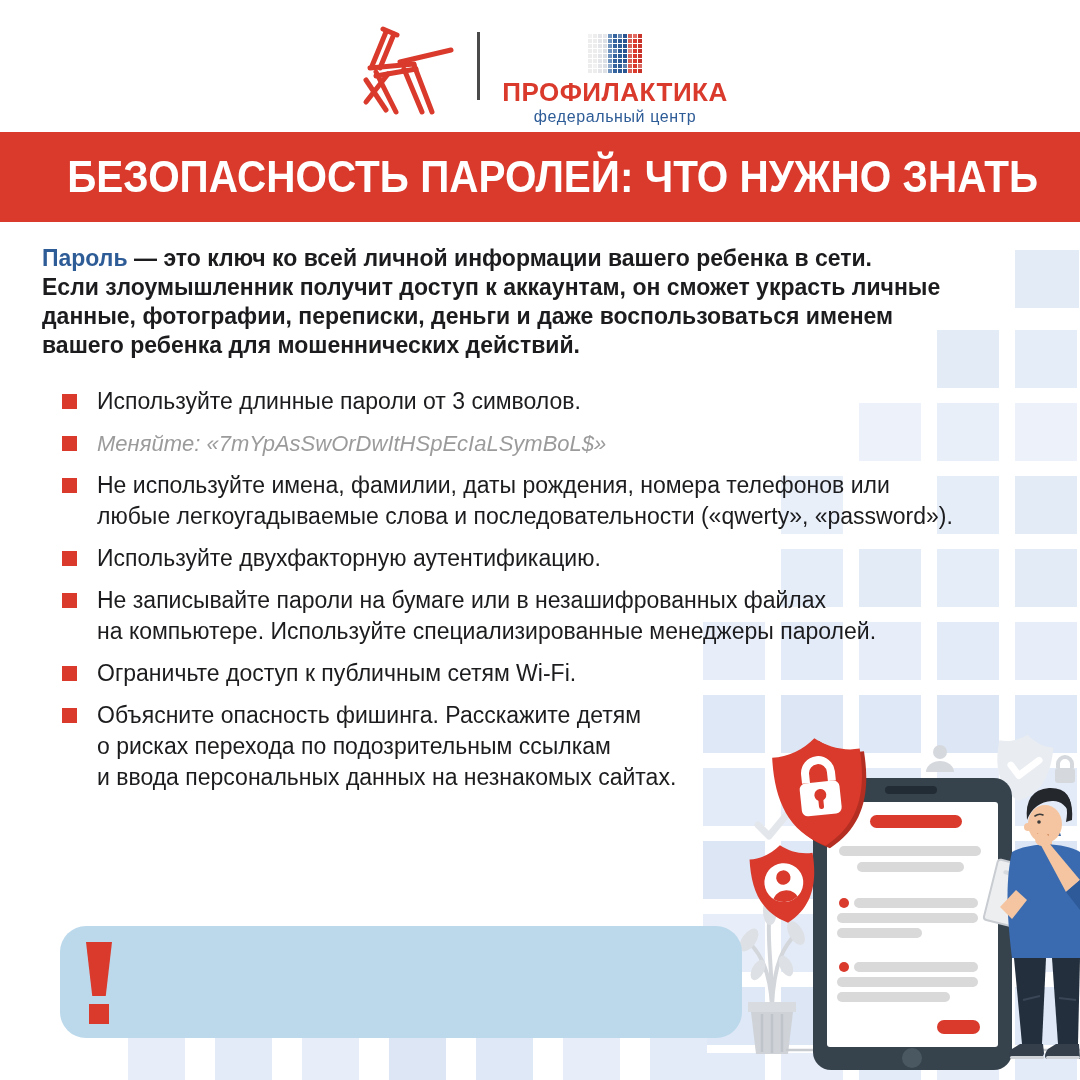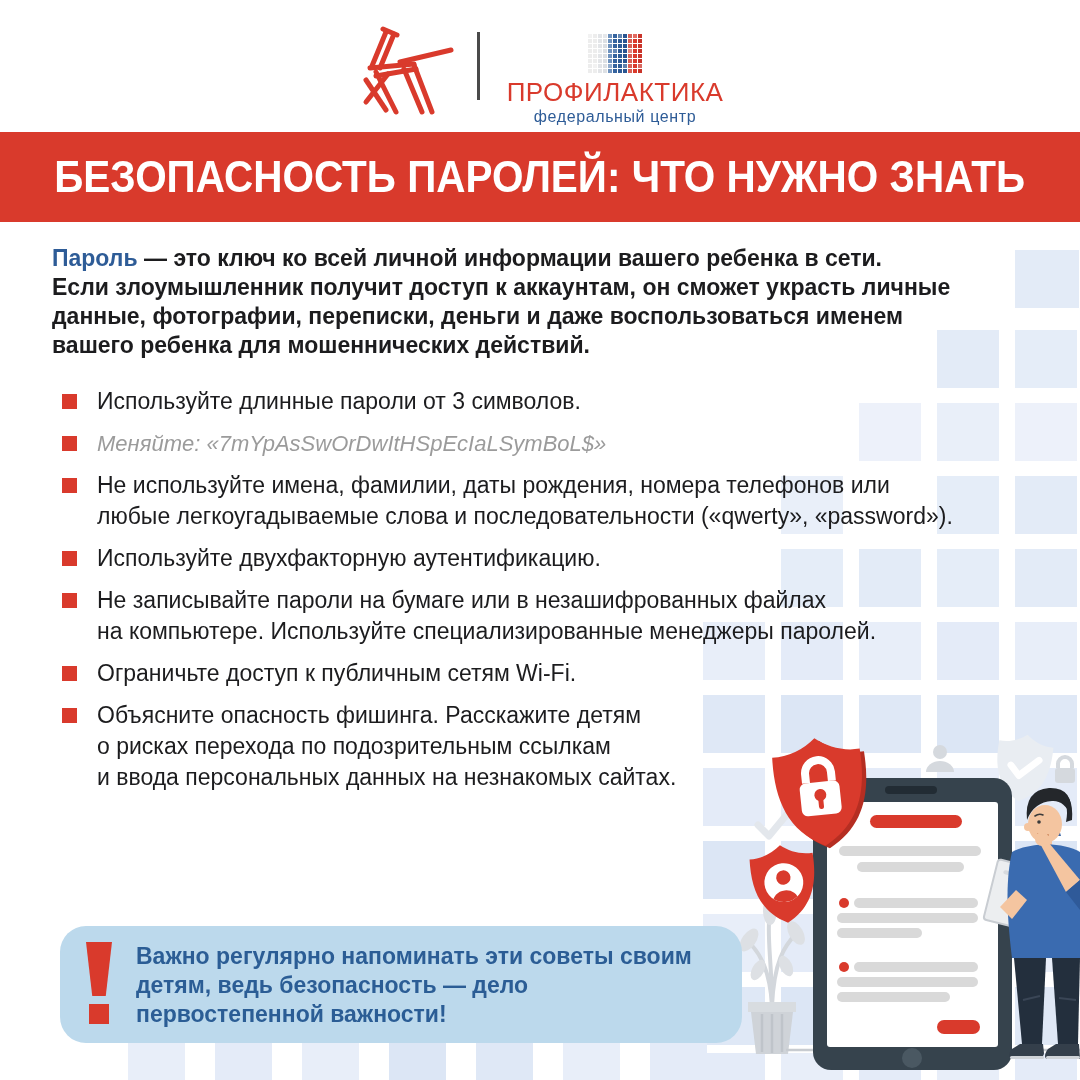--- a/index.html
+++ b/index.html
@@ -18,30 +18,30 @@
   
   .bg-square{position:absolute;z-index:0;}
 
   
   .header{position:absolute;left:0;top:0;width:1080px;height:132px;background:#fff;z-index:2;}
   .chair-logo{position:absolute;left:356px;top:22px;width:100px;height:96px;}
   .logo-divider{position:absolute;left:477px;top:32px;width:3px;height:68px;background:#4a4a4a;}
   .brand{position:absolute;left:500px;top:24px;width:230px;text-align:center;}
   .brand-mosaic{display:inline-grid;grid-template-columns:repeat(11,4px);grid-auto-rows:4px;gap:1px;margin-bottom:6px;}
   .brand-mosaic i{display:block;}
-  .brand-name{font-size:26px;font-weight:400;color:var(--red);letter-spacing:.5px;line-height:1.05;}
+  .brand-name{font-size:26px;font-weight:700;color:var(--red);letter-spacing:.5px;line-height:1.05;}
   .brand-sub{font-size:16px;color:var(--blue);letter-spacing:.6px;margin-top:2px;}
 
   
-  .banner{position:absolute;left:0;top:132px;width:1080px;height:90px;background:var(--red);z-index:2;display:flex;align-items:center;justify-content:center;}
+  .banner{position:absolute;left:0;top:132px;width:1080px;height:90px;background:var(--red);z-index:2;display:flex;align-items:center;justify-content:flex-end;}
   .banner-title{display:inline-block;white-space:nowrap;transform:scaleX(.92);transform-origin:center;
     font-size:44px;font-weight:700;color:#fff;letter-spacing:0;}
 
   
-  .intro{position:absolute;left:52px;top:244px;width:950px;z-index:2;
+  .intro{position:absolute;left:42px;top:244px;width:950px;z-index:2;
     font-size:23px;line-height:29px;font-weight:700;color:var(--ink);white-space:pre-line;}
   .intro .lead{color:var(--blue);}
 
   
   .tips{position:absolute;left:62px;top:386px;width:985px;z-index:2;display:flex;flex-direction:column;gap:11px;}
   .tip{display:flex;align-items:flex-start;}
   .tip-bullet{flex:0 0 15px;width:15px;height:15px;background:var(--red);margin-top:8px;margin-right:20px;}
   .tip-body{flex:1;}
   .tip-text{font-size:23px;line-height:31px;color:var(--ink);white-space:pre-line;}
   .tip-example{font-size:22px;line-height:31px;color:var(--example-gray);font-style:italic;white-space:pre-line;}
@@ -299,23 +299,20 @@
 
       </div>
     </div>
   </div>
 
   <div class="callout">
     <div class="excl">
       <div class="excl-bar"></div>
       <div class="excl-dot"></div>
     </div>
-    <div class="callout-text">Важно регулярно напоминать эти советы своим
-детям, ведь безопасность — дело
-первостепенной важности!</div>
   </div>
 
   <svg class="illustration" viewBox="0 0 340 470">
 
     <g>
       <path d="M18,215 L29,226 L48,203" fill="none" stroke="#e3e7ec" stroke-width="7" stroke-linecap="round" stroke-linejoin="round"></path>
     </g>
     <g fill="#d5d9de">
       <circle cx="200" cy="142" r="7"></circle>
       <path d="M186,162 a14,11 0 0 1 28,0 Z"></path>

